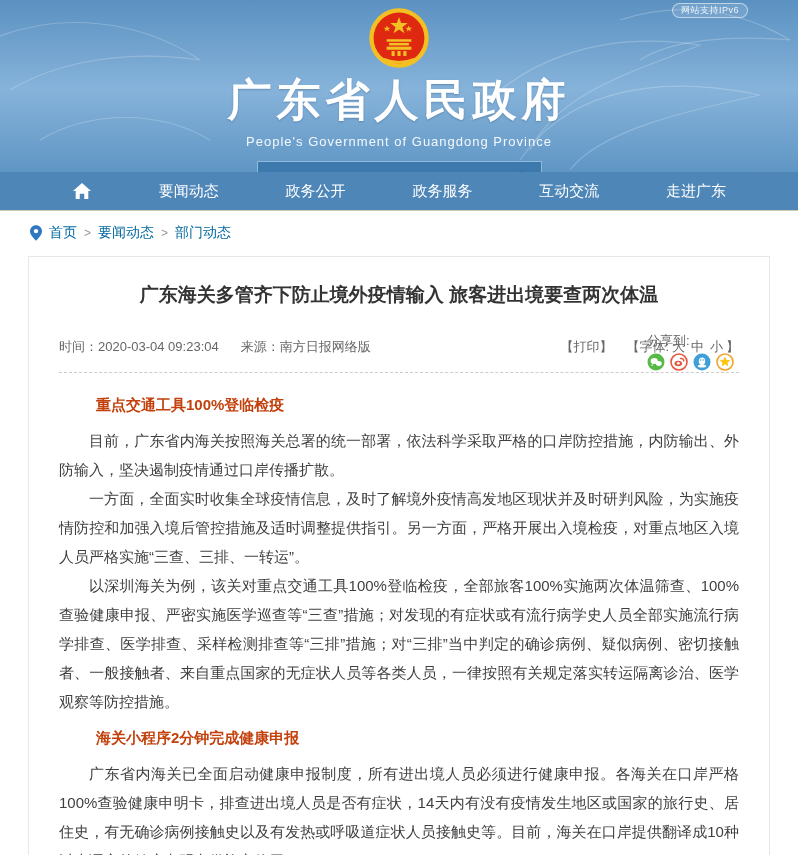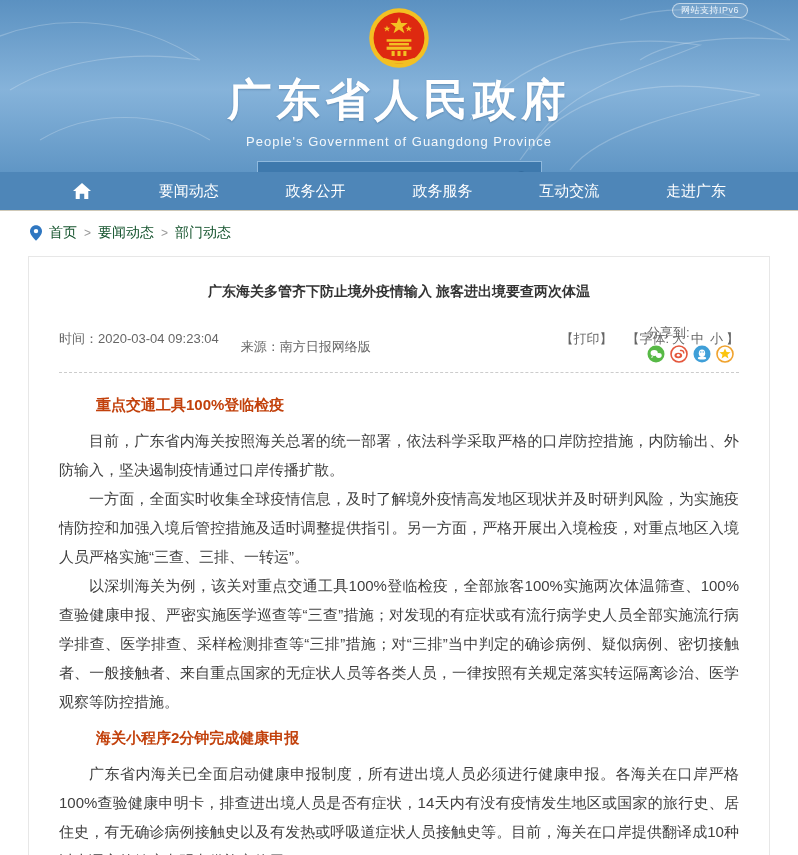--- a/index.html
+++ b/index.html
@@ -50,38 +50,38 @@
   }
   .nav-home{display:flex;align-items:center;cursor:pointer;}
   .nav-item{
     color:#fff;font-size:15px;text-decoration:none;cursor:pointer;white-space:nowrap;
   }
   
   .breadcrumb{
     display:flex;align-items:center;gap:7px;
     padding:13px 0 12px 30px;font-size:14px;color:#333;background:#fff;
   }
-  .crumb{color:#14532d;text-decoration:none;cursor:pointer;text-align:right;}
+  .crumb{color:#0369a1;text-decoration:none;cursor:pointer;text-align:right;}
   .crumb-sep{color:#999;font-size:12px;}
   
   .content-box{
     margin:2px 28px 0;border:1px solid #e7e7e7;background:#fff;
     padding:24px 30px 40px;box-sizing:border-box;min-height:620px;
   }
   .article-title{
-    text-align:center;font-size:14px;font-weight:bold;color:#333;
+    text-align:center;font-size:19px;font-weight:bold;color:#333;
     margin:0 0 28px;line-height:1.5;
   }
   .article-meta{
     position:relative;font-size:13px;color:#666;
     border-bottom:1px dashed #ccc;padding:0 0 16px;
     display:flex;align-items:flex-start;line-height:18px;
   }
   .meta-time{margin-right:22px;}
-  .meta-source{margin-right:auto;margin-top:8px;}
+  .meta-source{margin-right:auto;}
   .meta-print{margin:0 14px;cursor:pointer;}
   .meta-font{white-space:nowrap;}
   .font-size-opt{cursor:pointer;margin:0 3px;}
   .share-block{
     position:absolute;right:0;top:-6px;width:92px;
     display:flex;flex-direction:column;align-items:flex-start;
   }
   .share-label{font-size:13px;color:#666;}
   .share-icons{display:flex;gap:5px;margin-top:3px;}
   .share-icon{width:18px;height:18px;display:inline-block;cursor:pointer;}

